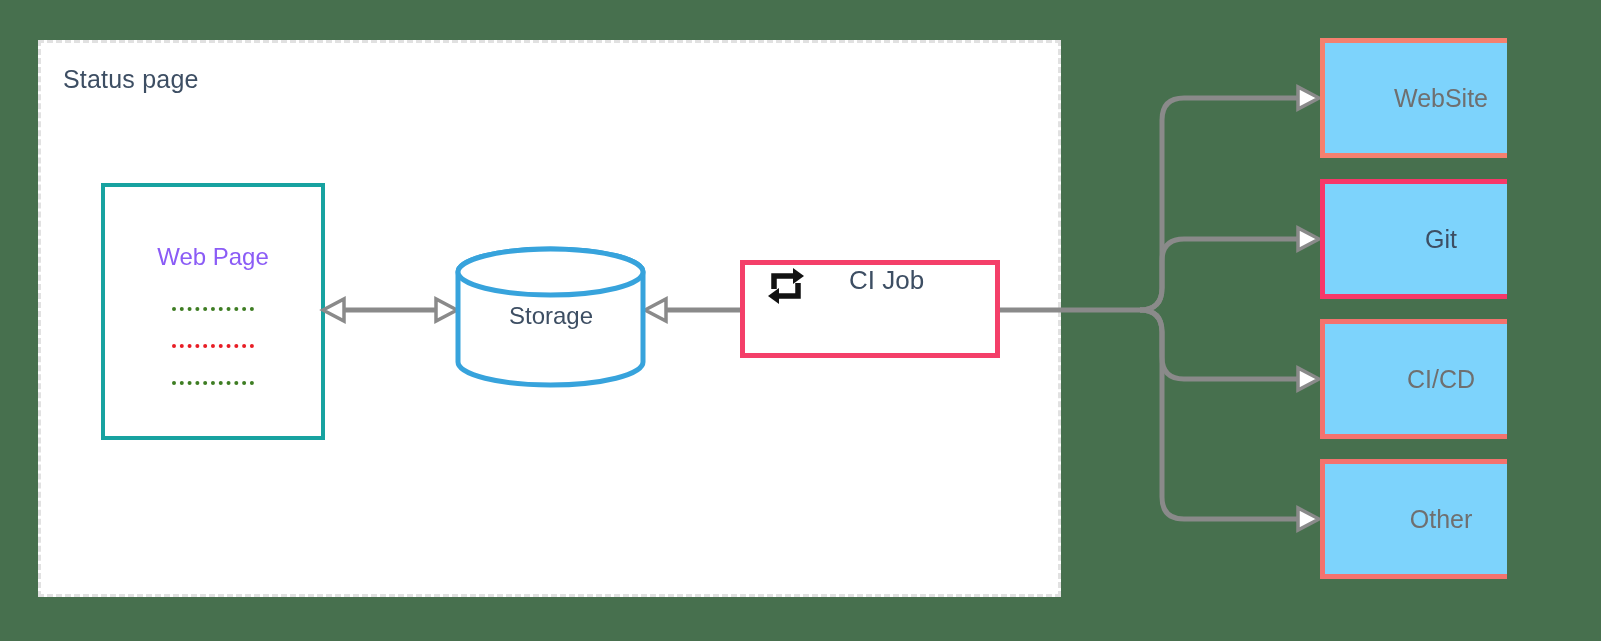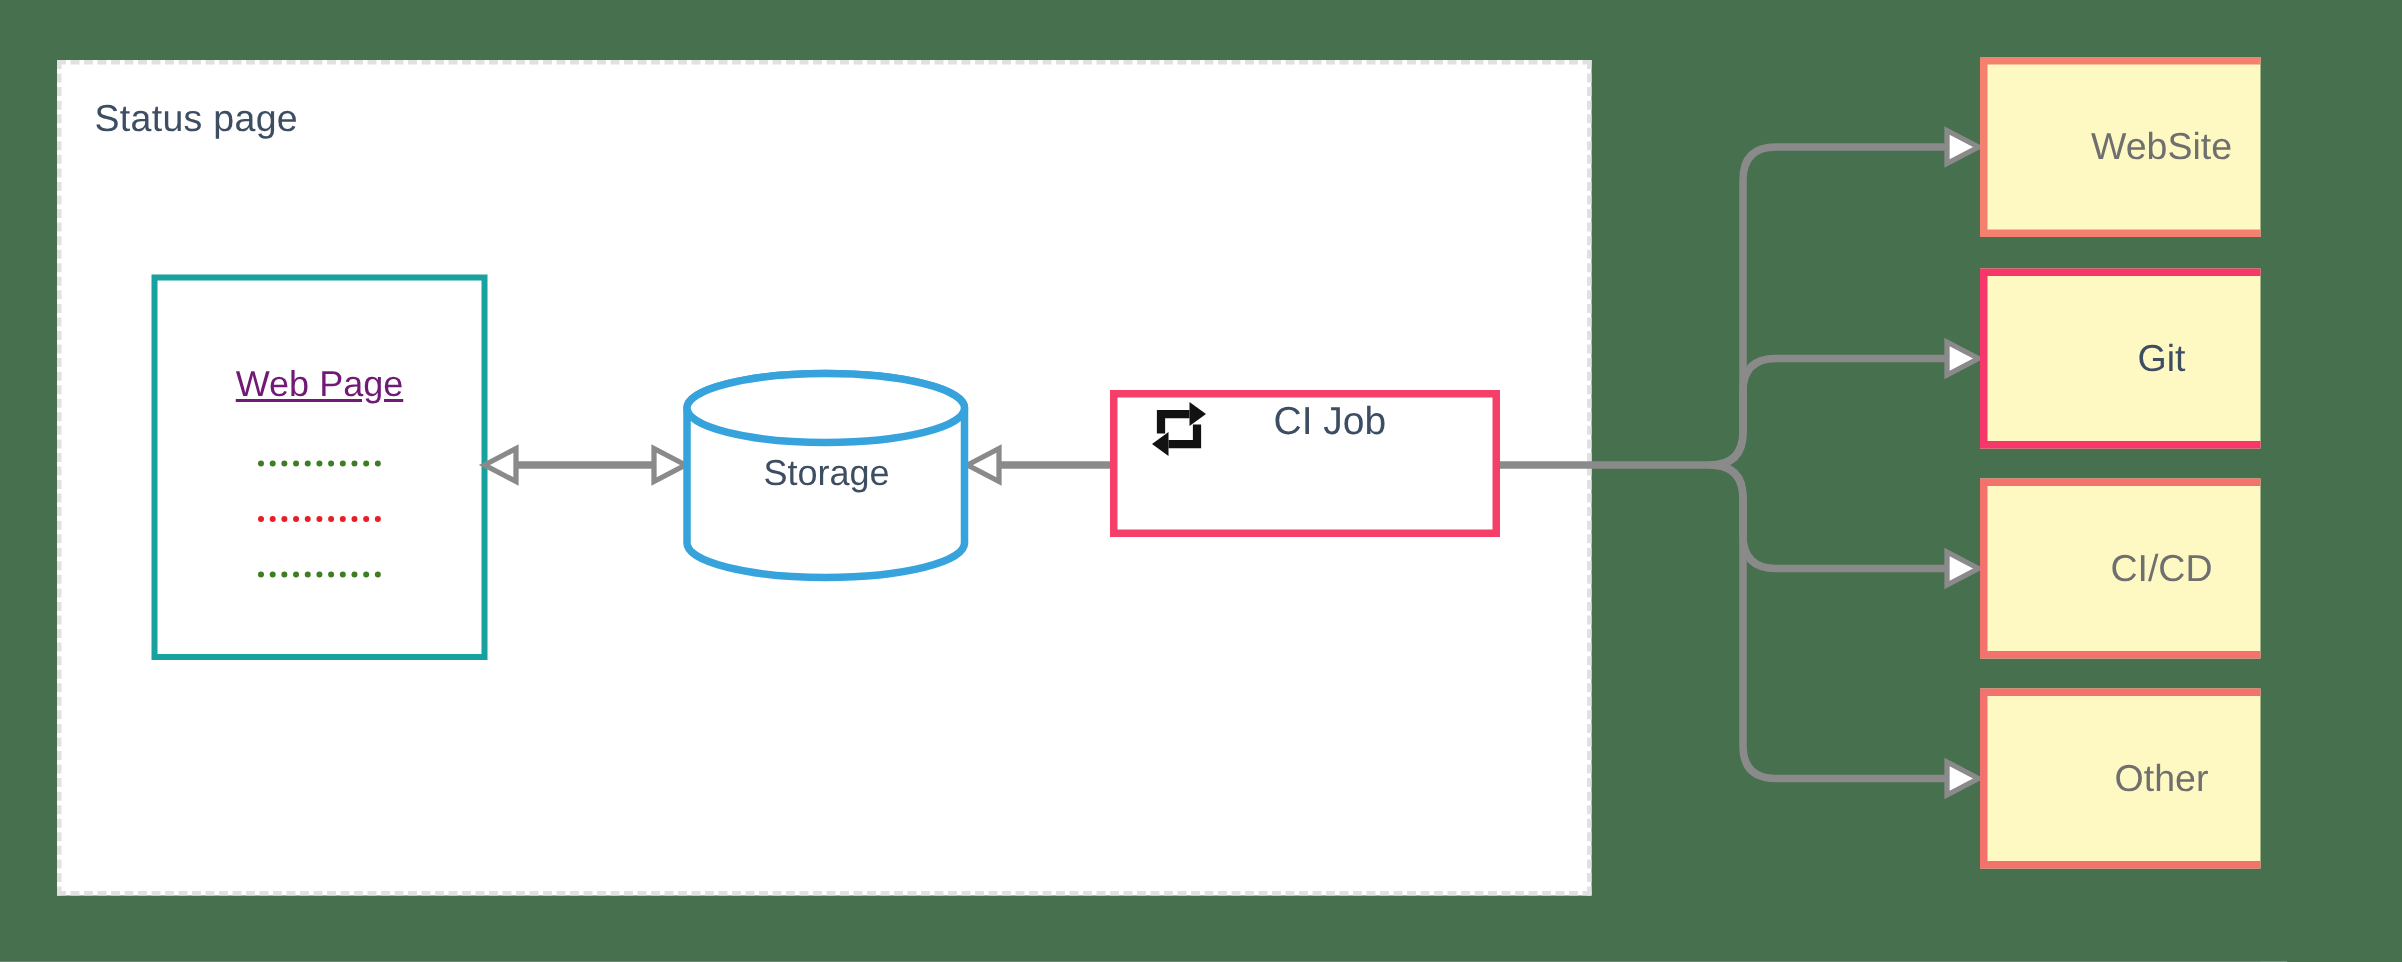--- a/index.html
+++ b/index.html
@@ -29,41 +29,41 @@
     font-size:24px;color:#3D4E63;
   }
   .cijob-box{
     position:absolute;left:740px;top:260px;width:260px;height:98px;
     border:5px solid #F43F69;box-sizing:border-box;background:#fff;
     display:flex;align-items:flex-start;padding-left:22px;gap:44px;
   }
   .cijob-label{font-size:26px;color:#3D4E63;}
   .target-box{
     position:absolute;left:1320px;width:242px;height:120px;
-    border:5px solid #0ea5e9;box-sizing:border-box;background:#fef9c3;
+    border:5px solid #0ea5e9;box-sizing:border-box;background:#7dd3fc;
     display:flex;align-items:center;justify-content:center;
     font-size:25px;color:#6F6F6F;
   }
   .t0{top:38px;} .t1{top:179px;} .t2{top:319px;} .t3{top:459px;}
   .conn{fill:none;stroke:#8A8A8A;stroke-width:5;}
   .head{fill:#FFFFFF;stroke:#8A8A8A;stroke-width:3.5;stroke-linejoin:miter;}
   .cyl{fill:#FFFFFF;stroke:#37A3DC;stroke-width:5;}
   .repeat-stroke{fill:none;stroke:#121212;stroke-width:5.5;}
   .repeat-fill{fill:#121212;}
 </style>
 </head>
 <body>
 
 <div class="canvas" style="background-color: rgb(71, 112, 78);">
 
   <div class="status-container" style="border-color: rgb(225, 225, 225); background-color: rgb(255, 255, 255);">
     <div class="page-title">Status page</div>
 
     <div class="webpage-box" style="border-color: rgb(23, 162, 160);">
-      <div class="webpage-label" style="color: #701a75; text-decoration: underline;">Web Page</div>
+      <div class="webpage-label" style="color: #8b5cf6;">Web Page</div>
       <div class="status-line first" style="border-top-color: rgb(62, 125, 35);"></div>
       <div class="status-line" style="border-top-color: rgb(232, 29, 37);"></div>
       <div class="status-line" style="border-top-color: rgb(62, 125, 35);"></div>
     </div>
   </div>
 
   <svg class="overlay-svg" viewBox="0 0 1601 641" xmlns="http://www.w3.org/2000/svg">
 
     <g class="conn" style="stroke: rgb(138, 138, 138);">
       <line x1="343" y1="310" x2="437" y2="310"></line>

